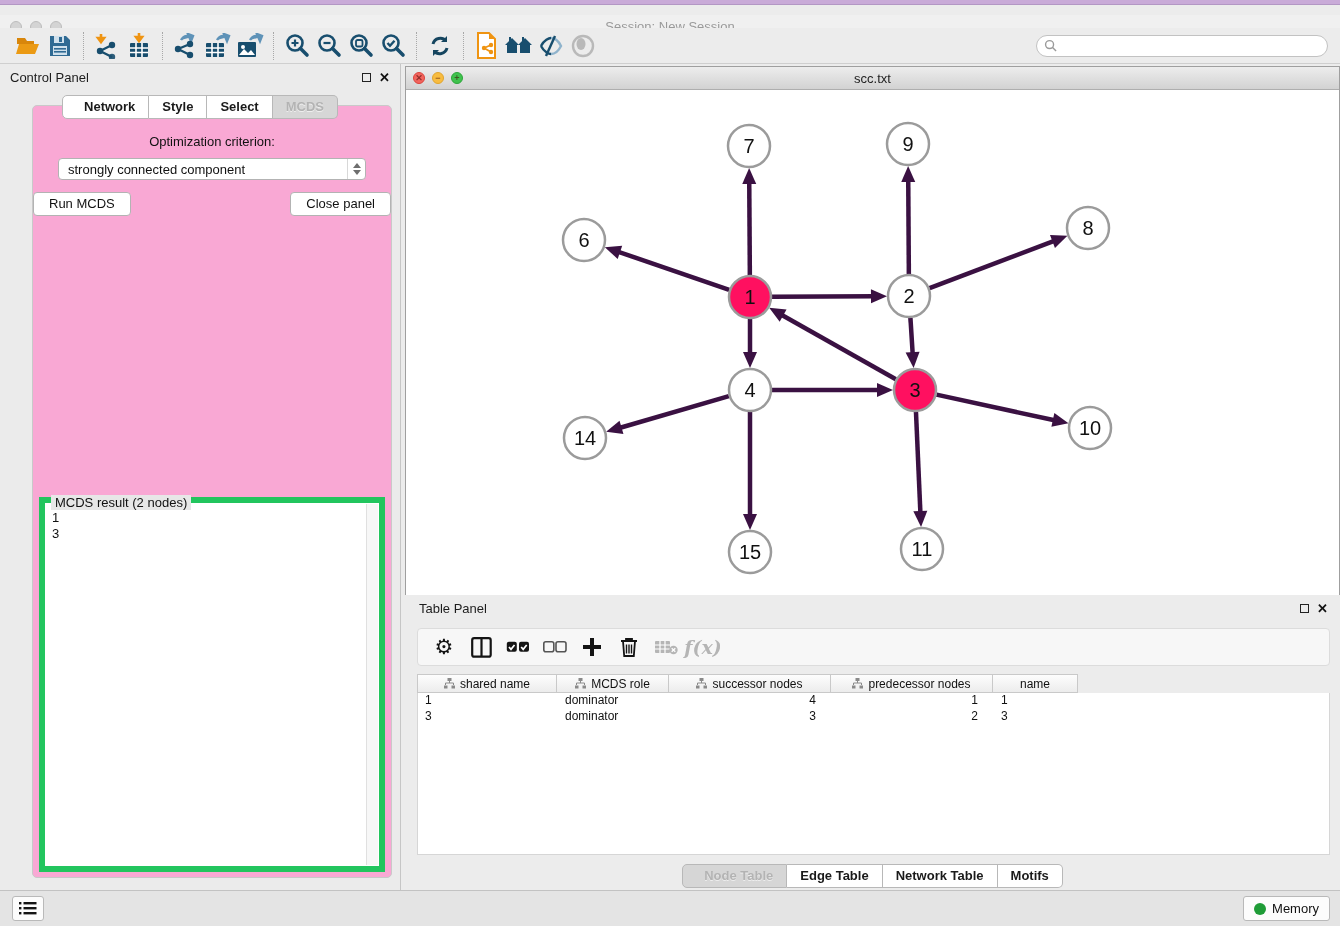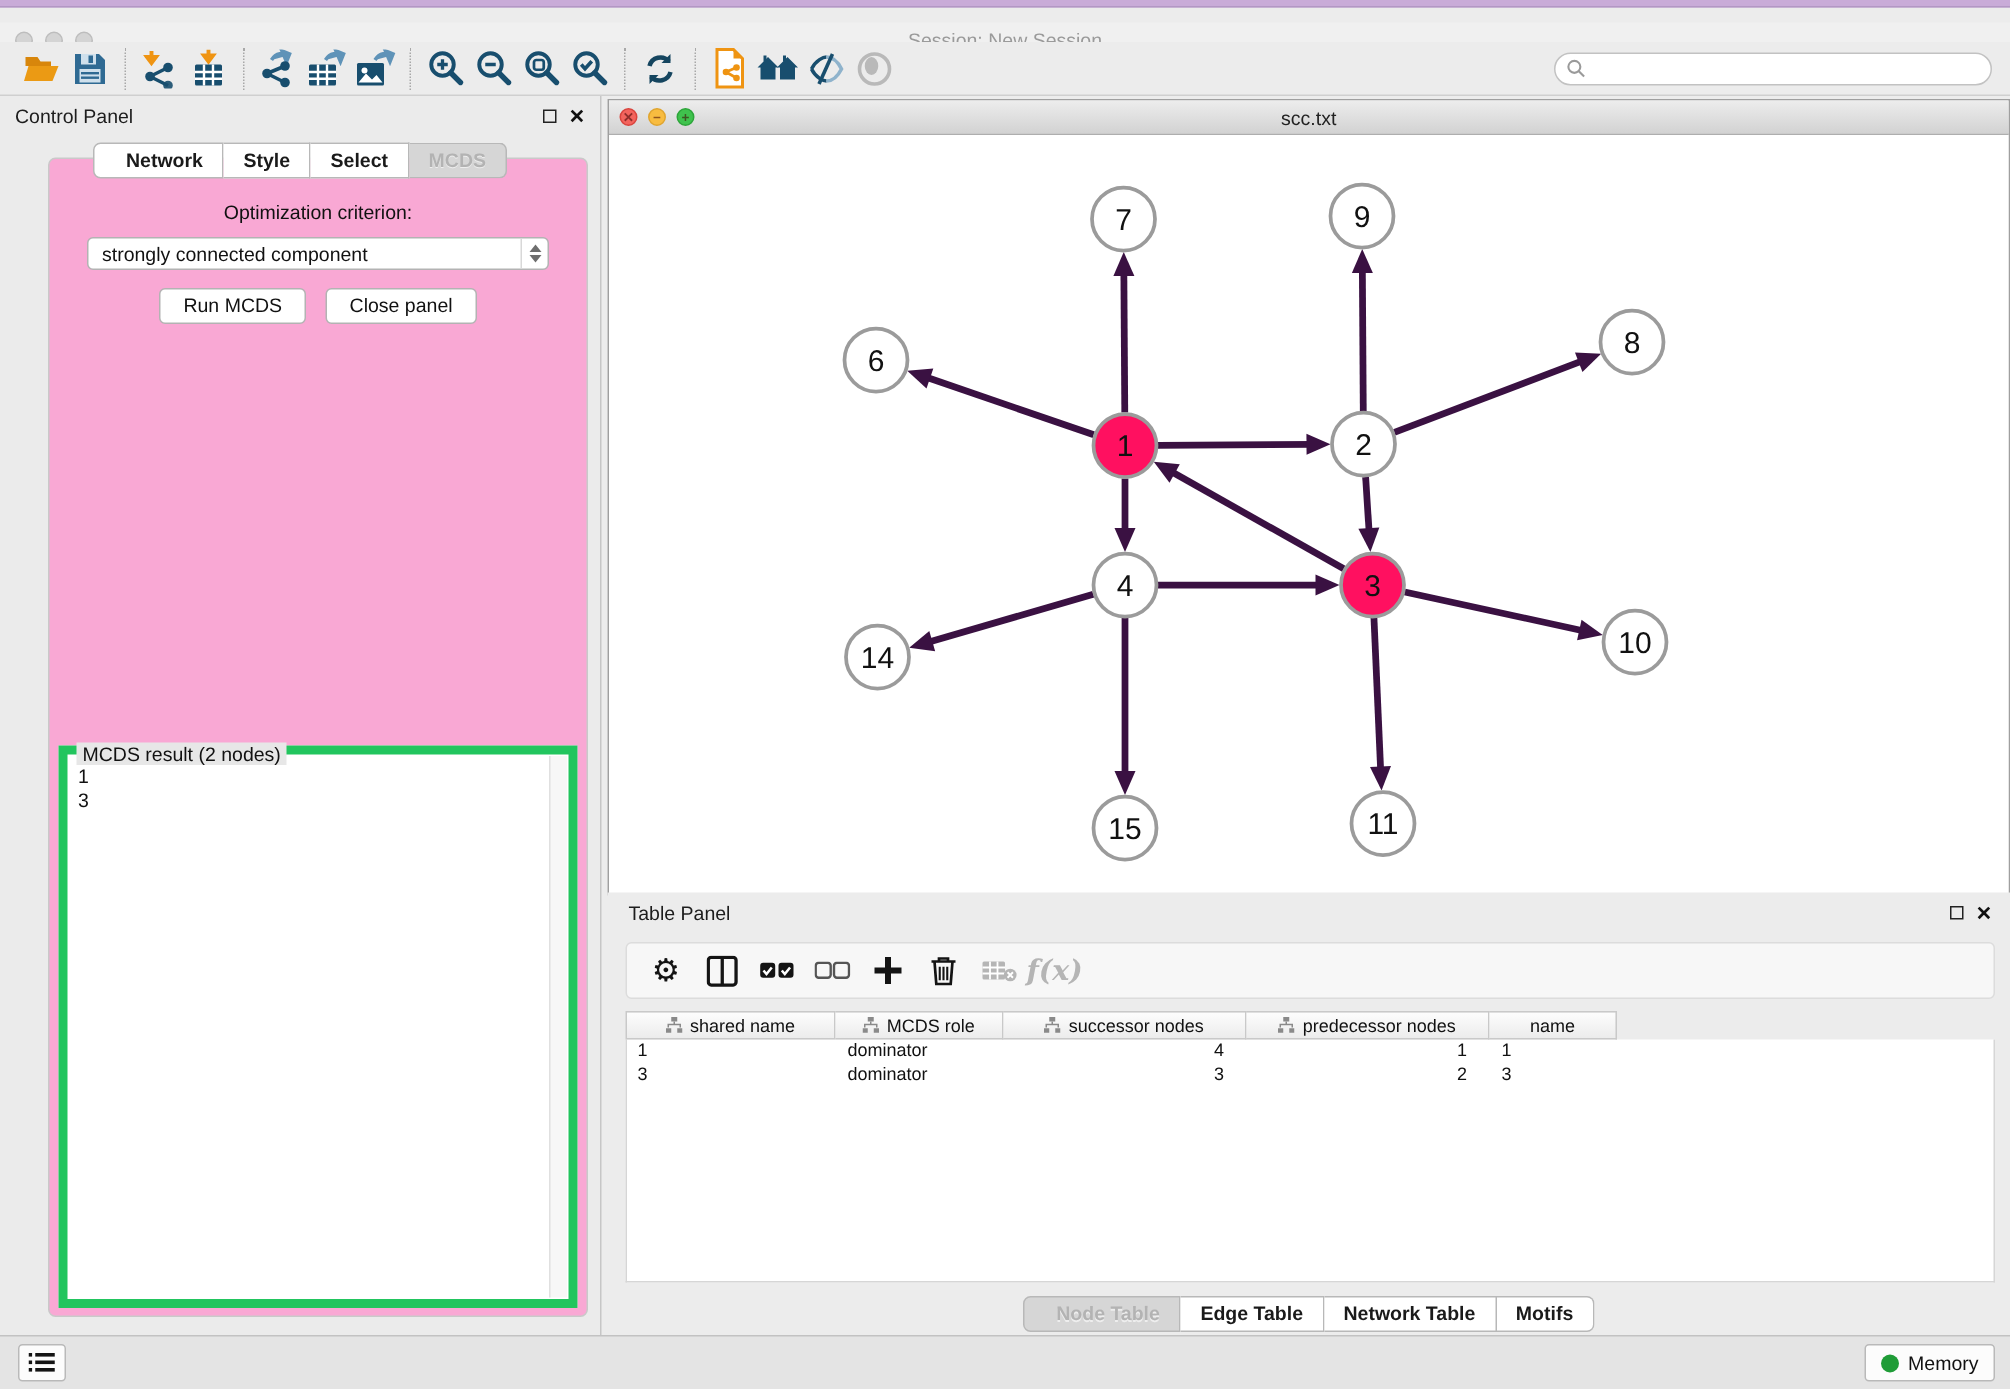--- a/index.html
+++ b/index.html
@@ -34,21 +34,21 @@
   .tabseg { font-size:13px; font-weight:bold; color:#1a1a1a; background:#fff; border:1px solid #b8b8b8; border-left:none; padding:3px 13px 4px; }
   .tabseg:first-child { border-left:1px solid #b8b8b8; border-radius:5px 0 0 5px;padding-left:21px; }
   .tabseg:last-child { border-radius:0 5px 5px 0; }
   .tabseg.sel { background:#d6d6d6; color:#b3b3b3; text-shadow:0 1px 0 #eee; }
   .cp-body { position:absolute; left:8px; right:8px; top:41px; bottom:12px; background:#f9a8d4; border:1px solid #c9c9c9; border-radius:5px; padding-top:16px;margin-left:24px; }
   .opt-label { text-align:center; font-size:13px; color:#111; margin-top:12px; }
   .combo { width:308px; height:22px; margin:9px auto 0; background:#fff; border:1px solid #b3b3b3; border-radius:4px; display:flex; align-items:center; font-size:13px; padding-left:9px; color:#111; }
   .combo .arrows { margin-left:auto; width:18px; height:100%; display:flex; flex-direction:column; align-items:center; justify-content:center; gap:2px; border-left:1px solid #d8d8d8; }
   .arr-up { width:0; height:0; border-left:4px solid transparent; border-right:4px solid transparent; border-bottom:5px solid #6e6e6e; }
   .arr-dn { width:0; height:0; border-left:4px solid transparent; border-right:4px solid transparent; border-top:5px solid #6e6e6e; }
-  .btn-row { display:flex; justify-content:center; gap:13px; margin-top:12px; }
+  .btn-row { display:flex; justify-content:space-between; gap:13px; margin-top:12px; }
   .mac-btn { background:#fff; border:1px solid #b3b3b3; border-radius:4px; font-size:13px; color:#111; padding:3px 15px 4px; font-family:"Liberation Sans",sans-serif; }
   .result-group { position:relative; margin:281px 6px 0; height:375px; border:6px solid #22c55e; background:#fff; }
   .result-legend { position:absolute; top:-8px; left:6px; background:#e7e7e7; padding:0 4px; font-size:13px; color:#111; }
   .result-text { position:absolute; inset:1px 13px 1px 1px; padding:6px 4px 2px 6px; font-size:13px; line-height:16px; color:#111; white-space:pre; overflow:hidden; }
   .result-scroll { position:absolute; top:1px; bottom:1px; right:1px; width:12px; background:#f7f7f7; border-left:1px solid #e0e0e0; }
 
   
   .netwin { position:absolute; left:405px; top:2px; width:935px; height:531px; border:1px solid #9f9f9f; background:#fff; }
   .net-titlebar { height:23px; background:linear-gradient(#ededed,#d2d2d2); border-bottom:1px solid #aeaeae; position:relative; display:flex; align-items:center; }
   .net-title { position:absolute; left:0; right:0; text-align:center; font-size:13px; color:#222; }

